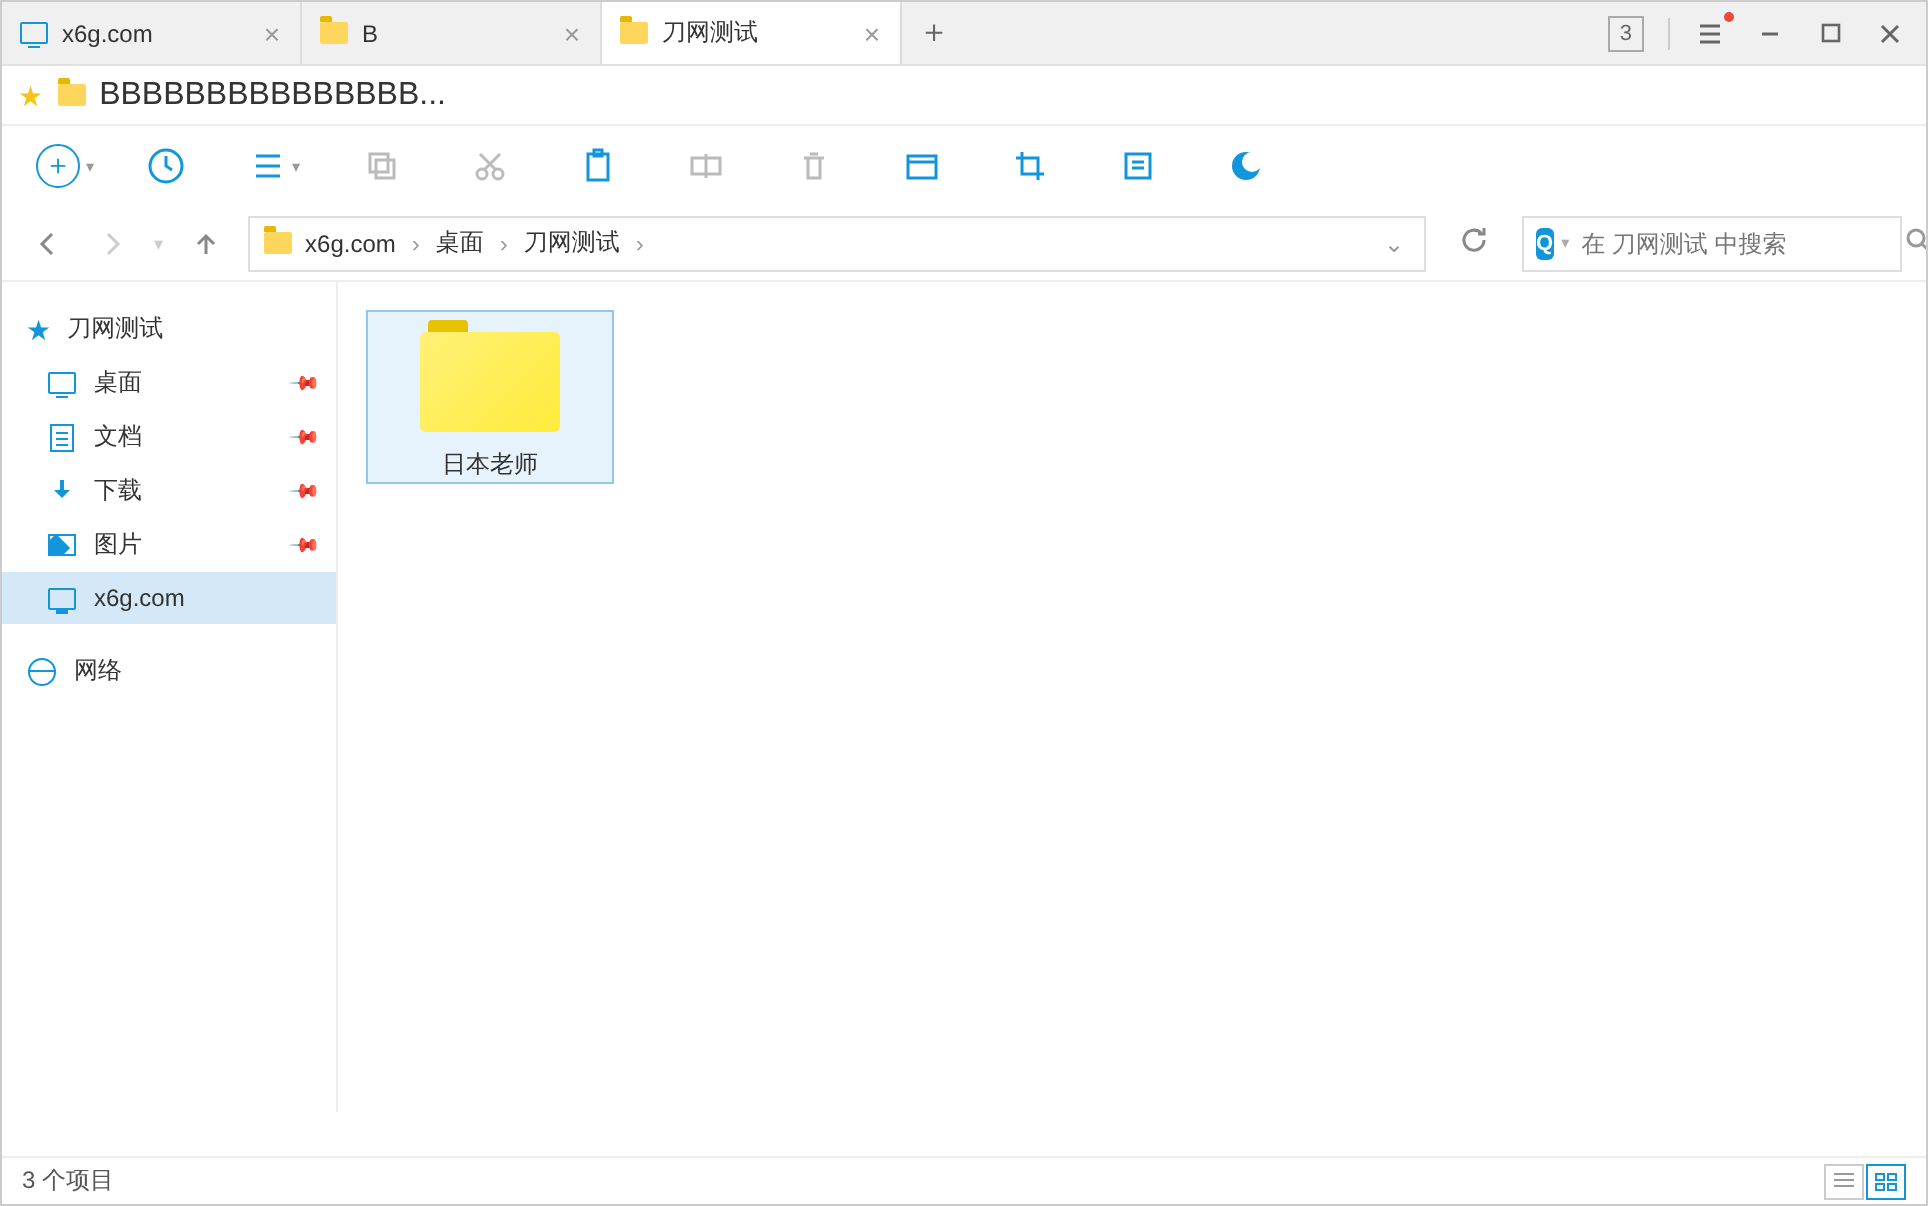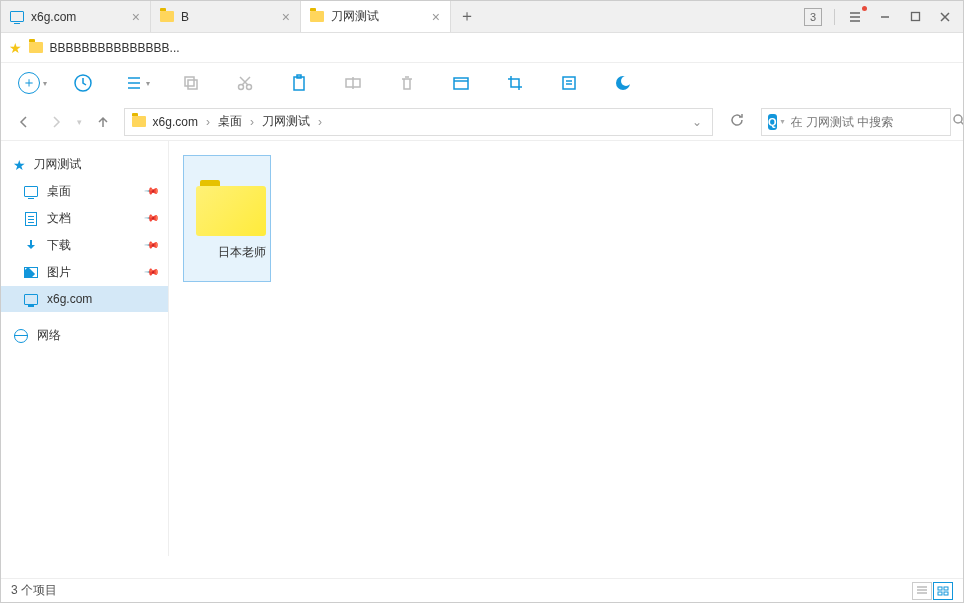--- a/index.html
+++ b/index.html
@@ -17,21 +17,21 @@
     .win-controls { display: flex; align-items: center; gap: 2px; padding-right: 4px; }
     .win-btn { width: 28px; height: 28px; display: flex; align-items: center; justify-content: center; color: #555; cursor: pointer; }
     .badge3 { border: 1px solid #aaa; padding: 0 5px; font-size: 11px; color: #666; height: 18px; line-height: 16px; margin-right: 6px; }
     .divider-v { width: 1px; height: 16px; background: #ccc; margin: 0 4px; }
     .red-dot { position: relative; }
     .red-dot::after { content: ''; position: absolute; top: 3px; right: 2px; width: 5px; height: 5px; background: #e74c3c; border-radius: 50%; }
 
     
     .bookmarks { height: 30px; display: flex; align-items: center; padding: 0 8px; border-bottom: 1px solid #eee; gap: 6px; }
     .star { color: #f5c518; font-size: 14px; }
-    .bm-label { font-size: 12px; color: #333; }
+    .bm-label { font-size: 16px; color: #333; }
 
     
     .toolbar { height: 40px; display: flex; align-items: center; padding: 0 12px; gap: 22px; }
     .tb-btn { width: 32px; height: 32px; display: flex; align-items: center; justify-content: center; color: #1296db; cursor: pointer; }
     .tb-btn.gray { color: #bbb; }
     .tb-btn svg { stroke: currentColor; fill: none; stroke-width: 1.5; }
     .plus-circle { border: 1.5px solid #1296db; border-radius: 50%; width: 22px; height: 22px; display: flex; align-items: center; justify-content: center; color: #1296db; font-size: 14px; position: relative;}
     .plus-circle .caret { position:absolute; right:-8px; font-size:8px; color:#999;}
 
     
@@ -53,21 +53,21 @@
     .sidebar { width: 168px; border-right: 1px solid #eee; padding-top: 10px; }
     .side-item { display: flex; align-items: center; padding: 5px 10px 5px 22px; gap: 8px; cursor: pointer; }
     .side-header { padding-left: 12px; font-weight: normal; }
     .side-item.selected { background: #d4e8f7; }
     .side-icon { width: 16px; height: 16px; display: inline-flex; align-items: center; justify-content: center; }
     .pin { margin-left: auto; color: #bbb; font-size: 10px; transform: rotate(45deg); }
     .side-group-gap { height: 10px; }
     .qa-star { color:#1296db; font-size:14px;}
 
     .files { flex: 1; padding: 14px; display: flex; gap: 18px; align-items: flex-start; flex-wrap: wrap; }
-    .file-item { width: 88px; display: flex; flex-direction: column; align-items: flex-end; padding: 20px 4px; cursor: pointer; }
+    .file-item { width: 124px; display: flex; flex-direction: column; align-items: center; padding: 0 4px; cursor: pointer; }
     .file-item.selected { border: 1px solid #8fc7ef; background: #e6f3fc; }
     .folder-icon { width: 70px; height: 60px; position: relative; margin-bottom: 8px; }
     .folder-back { position: absolute; top: 4px; left: 4px; width: 20px; height: 10px; border-radius: 2px 2px 0 0; }
     .folder-front { position: absolute; top: 10px; left: 0; width: 70px; height: 50px; border-radius: 3px; }
     .folder-yellow .folder-back { background: #e6c200; }
     .folder-yellow .folder-front { background: linear-gradient(135deg, #fff176, #ffeb3b); }
     .folder-red .folder-back { background: #c62828; }
     .folder-red .folder-front { background: linear-gradient(135deg, #ef5350, #e53935); }
     .folder-pink .folder-back { background: #d81b60; }
     .folder-pink .folder-front { background: linear-gradient(135deg, #f48fb1, #f06292); }

